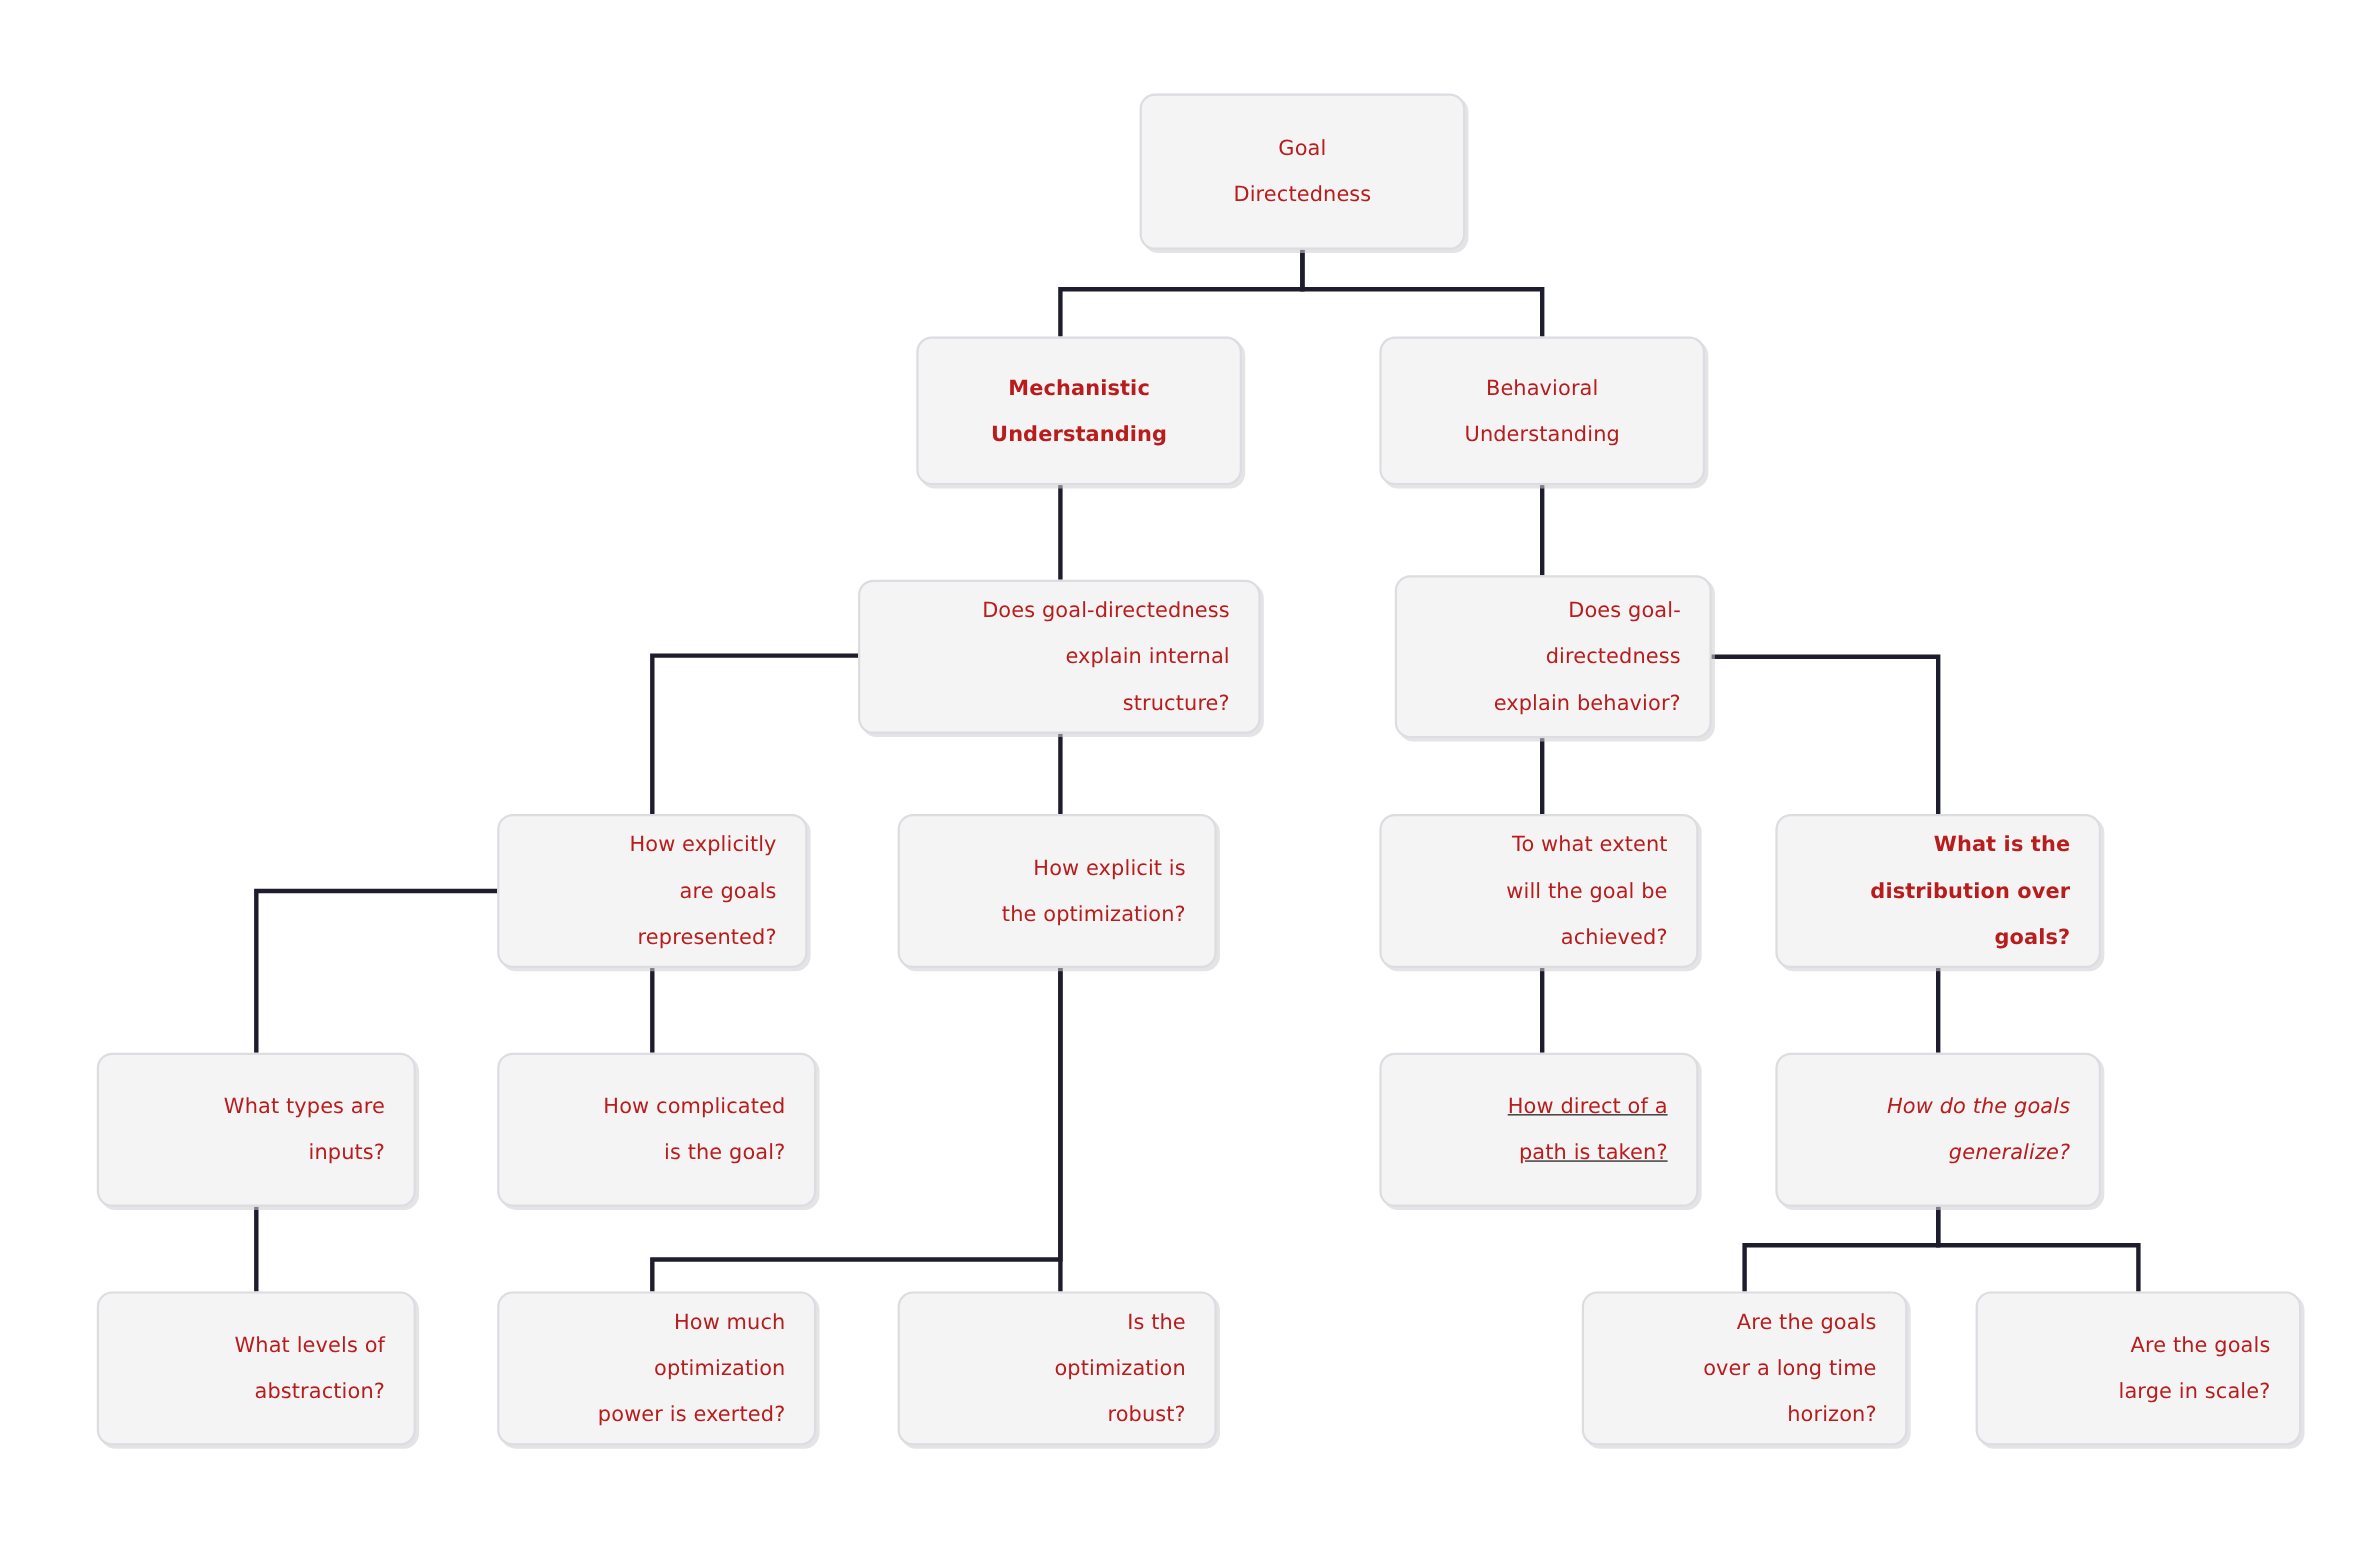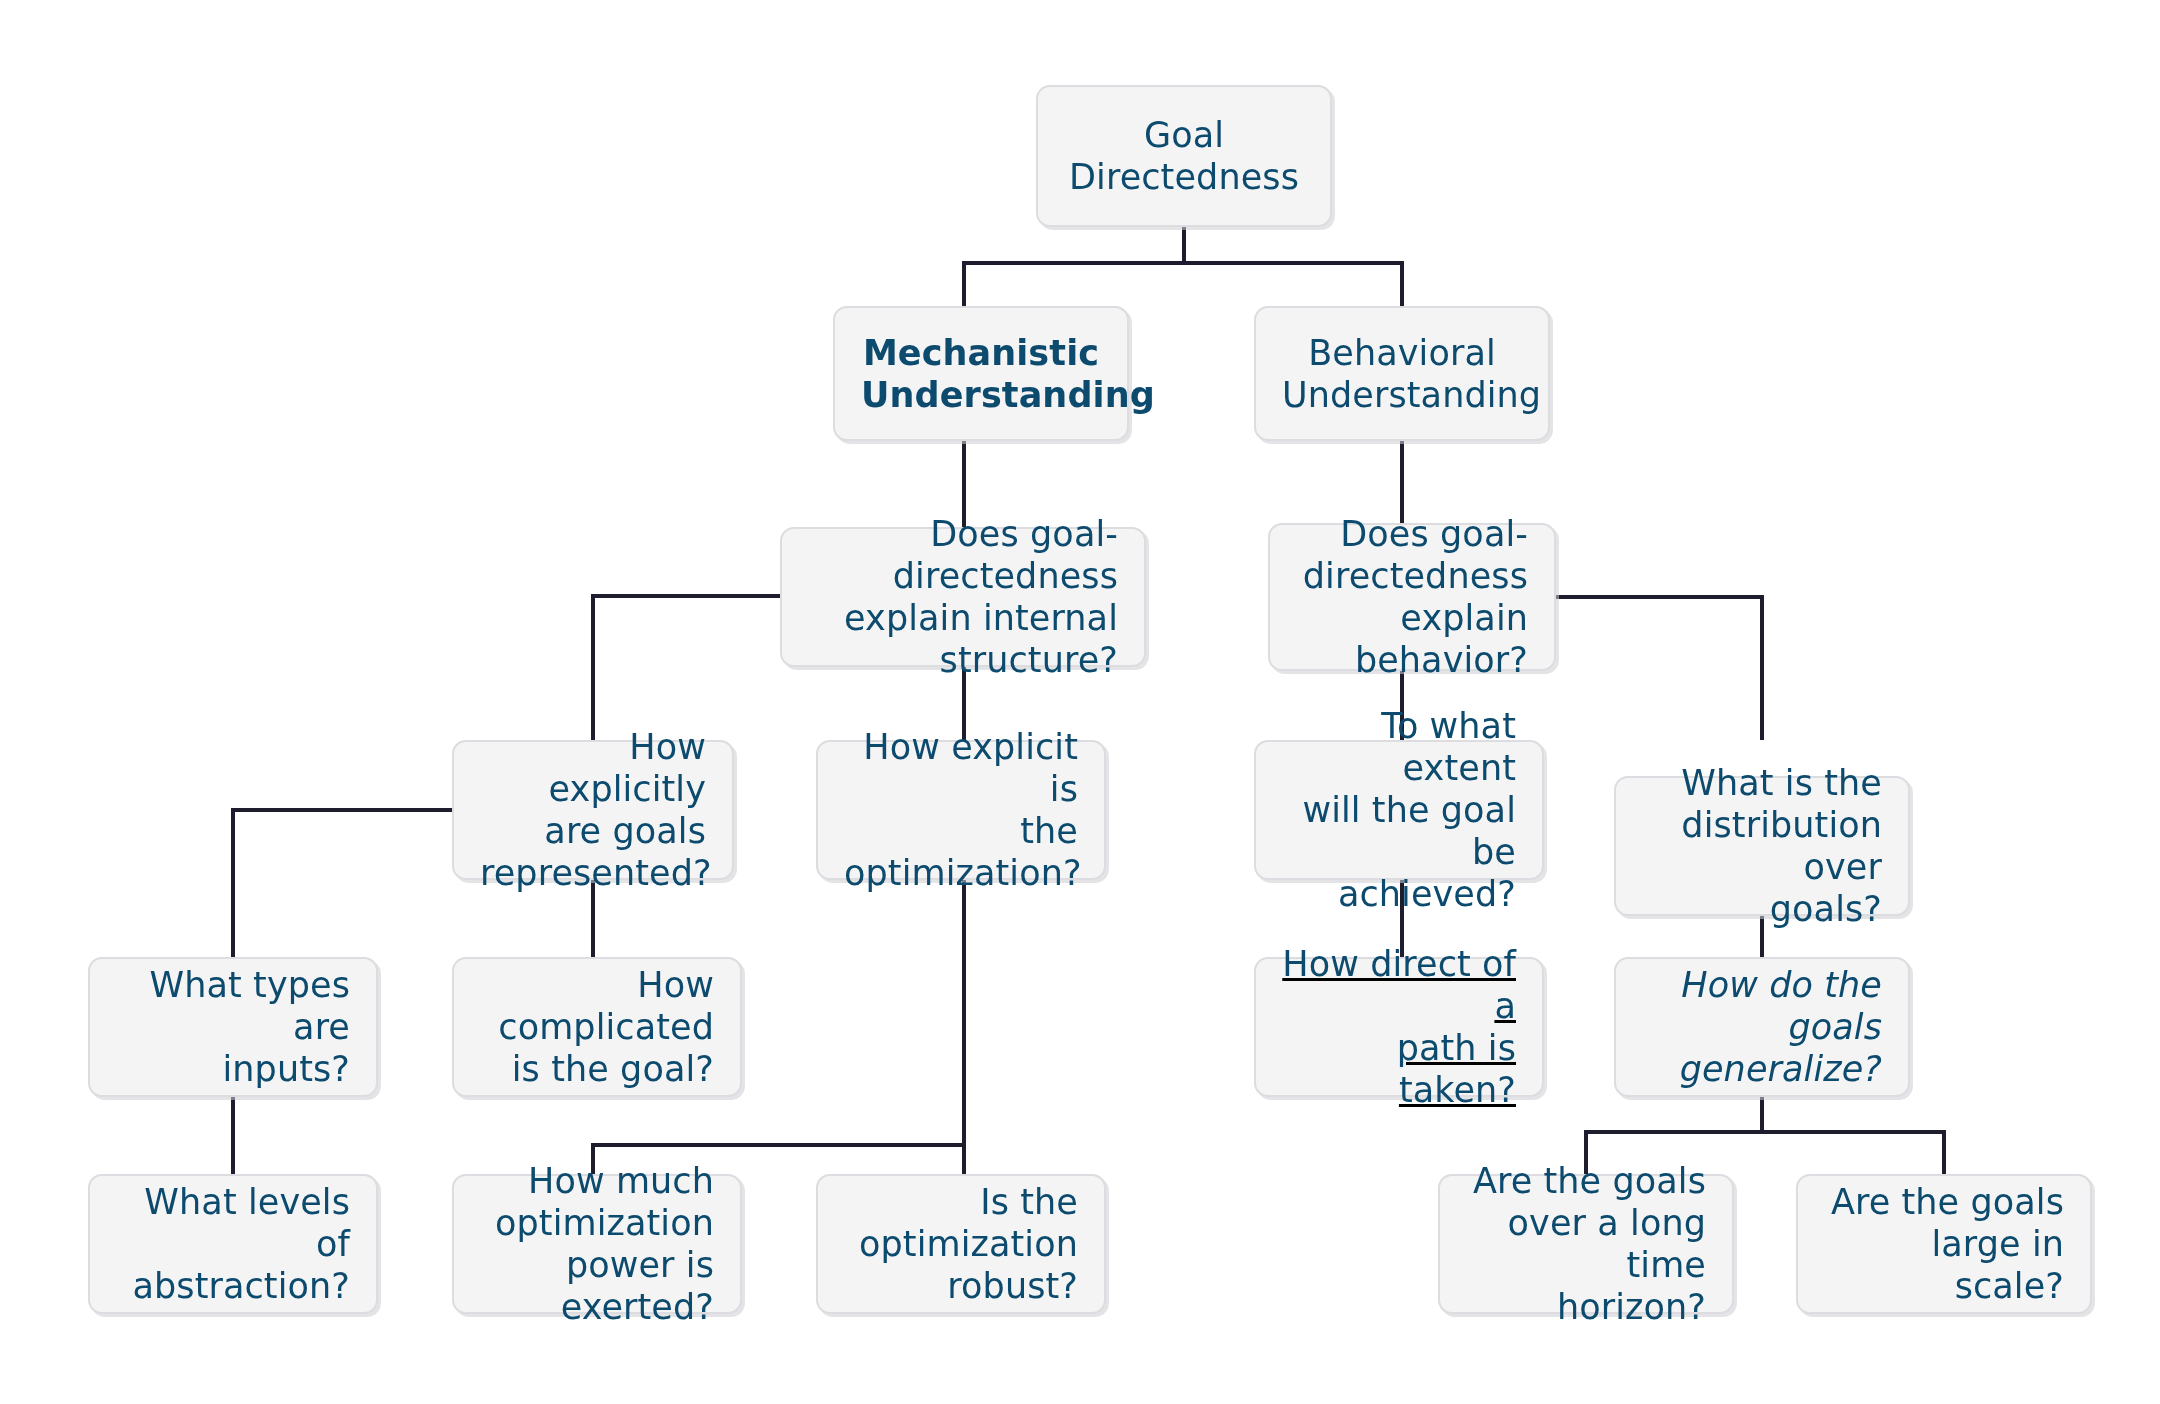--- a/index.html
+++ b/index.html
@@ -27,23 +27,23 @@
     background: #f4f4f5;
     border: 2px solid #dcdce1;
     border-radius: 14px;
     box-shadow: 3px 3px 0 0 rgba(205,205,212,0.55);
     display: flex;
     align-items: center;
     padding: 0 26px;
     z-index: 2;
   }
   .node .label {
-    font-size: 35px;
+    font-size: 19px;
     line-height: 42px;
-    color: #0c4a6e;
+    color: #b91c1c;
     letter-spacing: 0.1px;
     white-space: pre-line;
     width: 100%;
   }
   .node.center .label { text-align: center; }
   .node.center { justify-content: center; }
   .node.left .label { text-align: right; }
 </style>
 </head>
 <body>
@@ -98,21 +98,21 @@
       </div>
       <div class="node left" style="left: 816px; top: 740px; width: 290px; height: 140px;">
         <div class="label">How explicit is
 the optimization?</div>
       </div>
       <div class="node left" style="left: 1254px; top: 740px; width: 290px; height: 140px;">
         <div class="label">To what extent
 will the goal be
 achieved?</div>
       </div>
-      <div class="node left" style="left: 1614px; top: 776px; width: 296px; height: 140px;">
+      <div class="node left" style="left: 1614px; top: 740px; width: 296px; height: 140px; font-weight: bold;">
         <div class="label">What is the
 distribution over
 goals?</div>
       </div>
       <div class="node left" style="left: 88px; top: 957px; width: 290px; height: 140px; padding-left: 24px;">
         <div class="label">What types are
 inputs?</div>
       </div>
       <div class="node left" style="left: 452px; top: 957px; width: 290px; height: 140px;">
         <div class="label">How complicated

